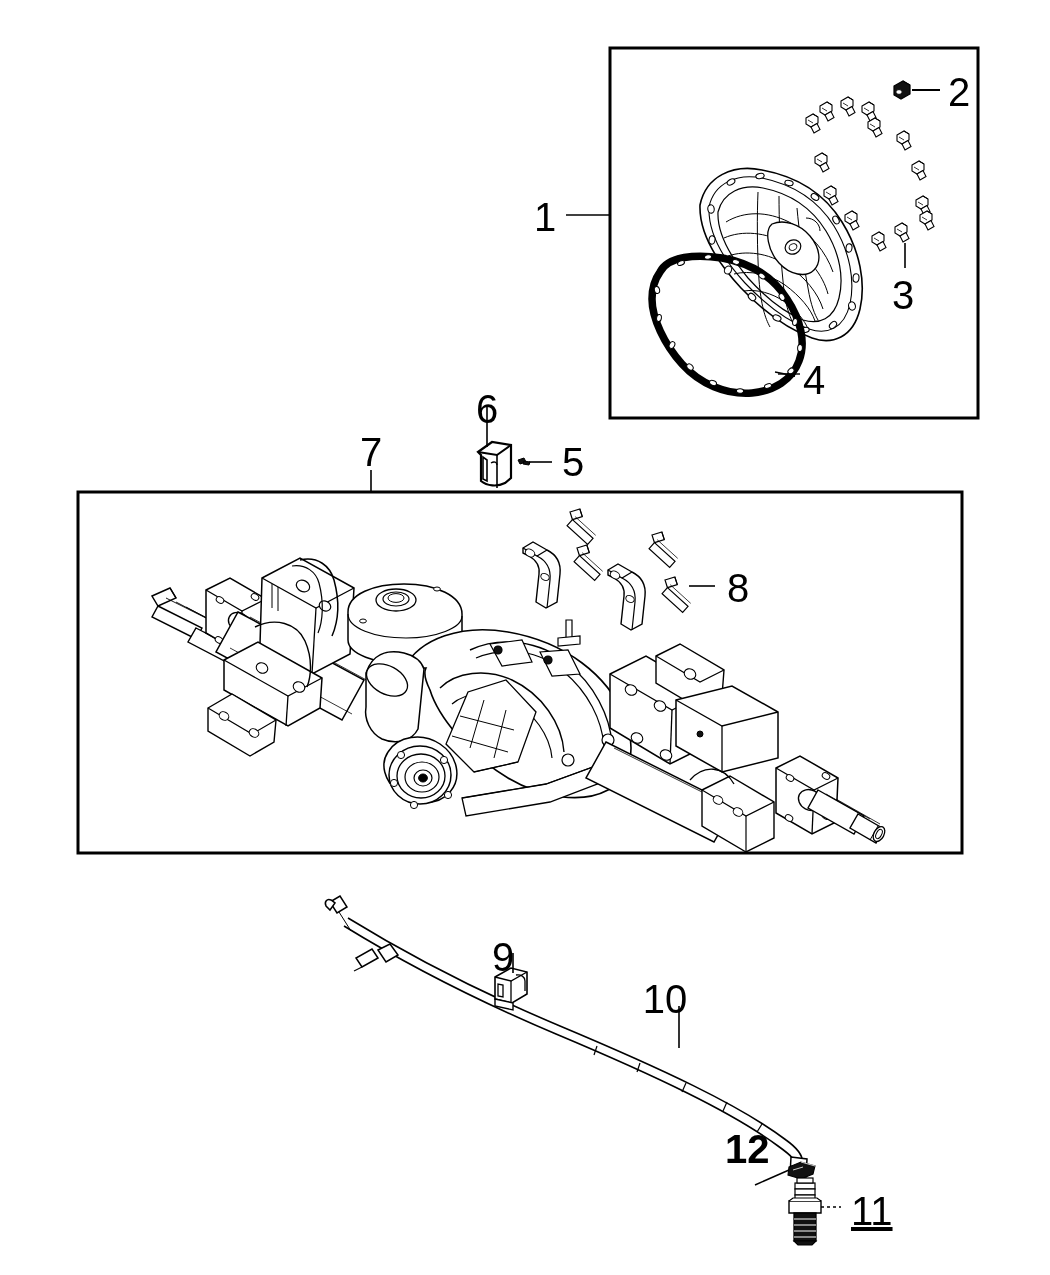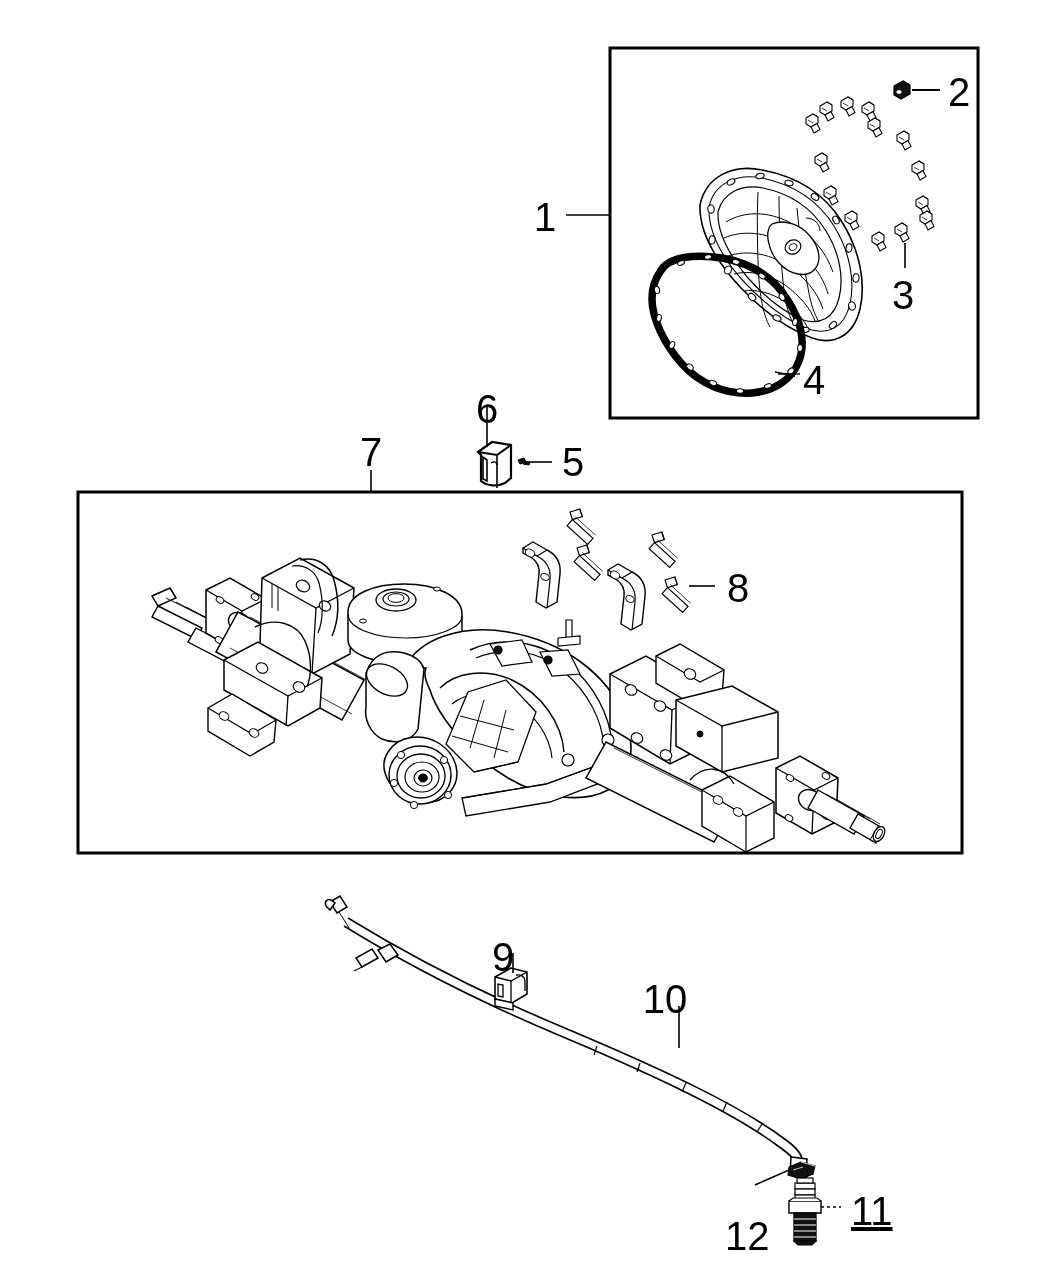--- a/index.html
+++ b/index.html
@@ -471,15 +471,15 @@
   <div class="callout" style="left:948px; top:72px;">2</div>
   <div class="callout" style="left:892px; top:275px;">3</div>
   <div class="callout" style="left:803px; top:360px;">4</div>
   <div class="callout" style="left:562px; top:442px;">5</div>
   <div class="callout" style="left:487px; top:389px; transform:translateX(-50%);">6</div>
   <div class="callout" style="left:360px; top:432px;">7</div>
   <div class="callout" style="left:727px; top:568px;">8</div>
   <div class="callout" style="left:503px; top:937px; transform:translateX(-50%);">9</div>
   <div class="callout" style="left:665px; top:979px; transform:translateX(-50%);">10</div>
   <div class="callout" style="left:851px; top:1191px;text-decoration:underline;">11</div>
-  <div class="callout" style="left:725px; top:1216px;">12</div>
+  <div class="callout" style="left:725px; top:1129px;font-weight:bold;">12</div>
 
 </div>
 
 </body></html>

